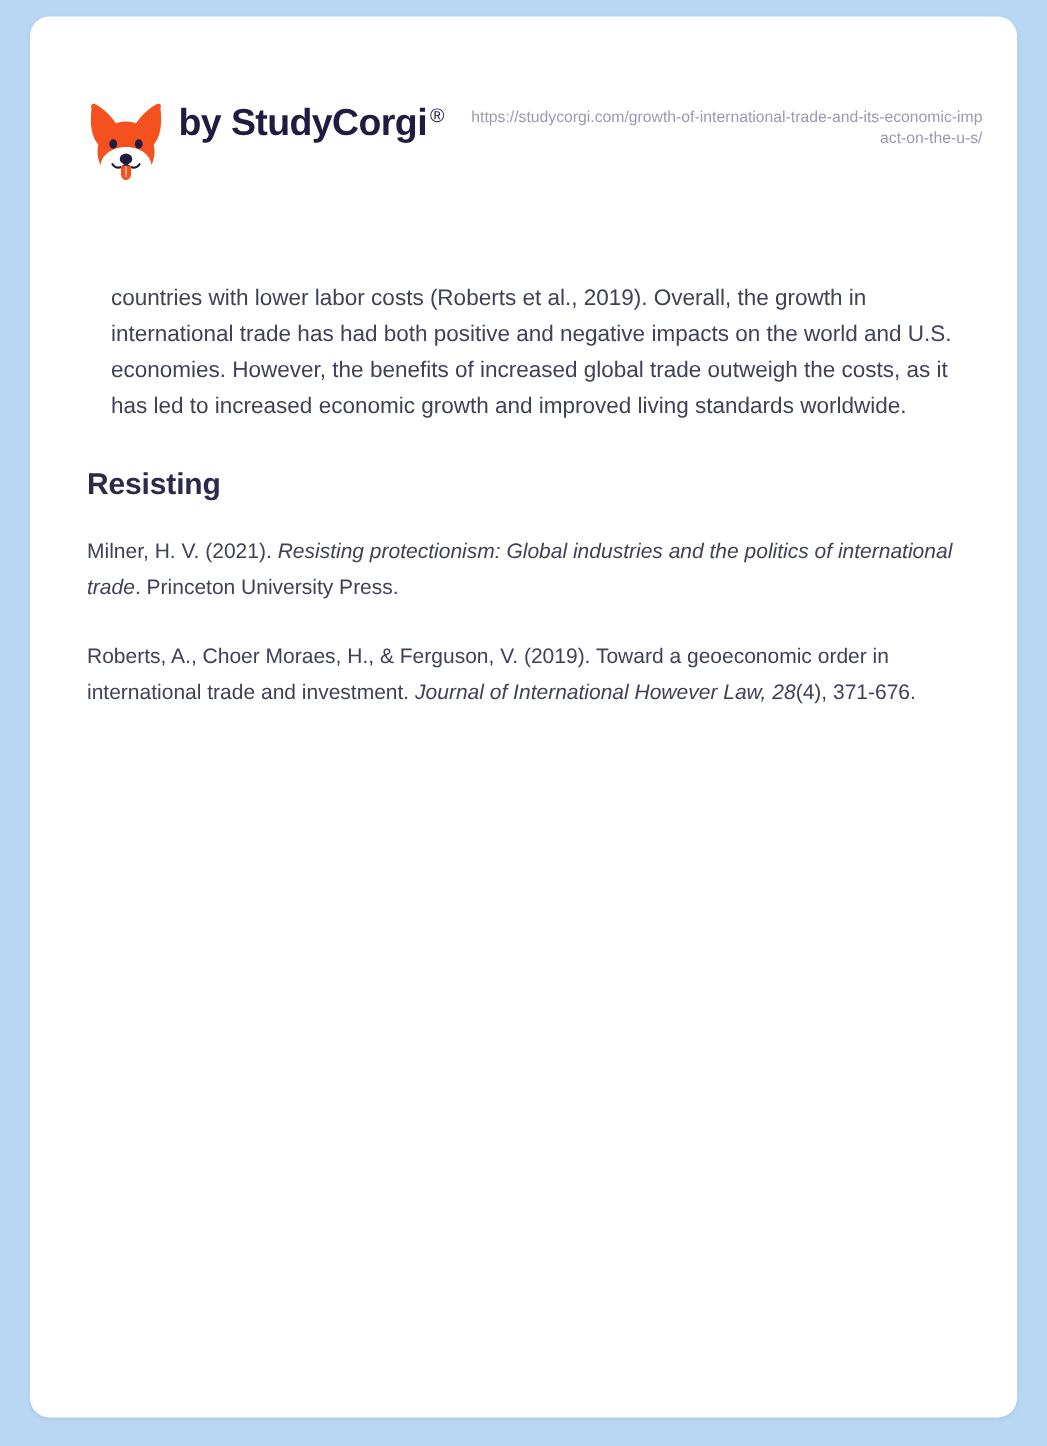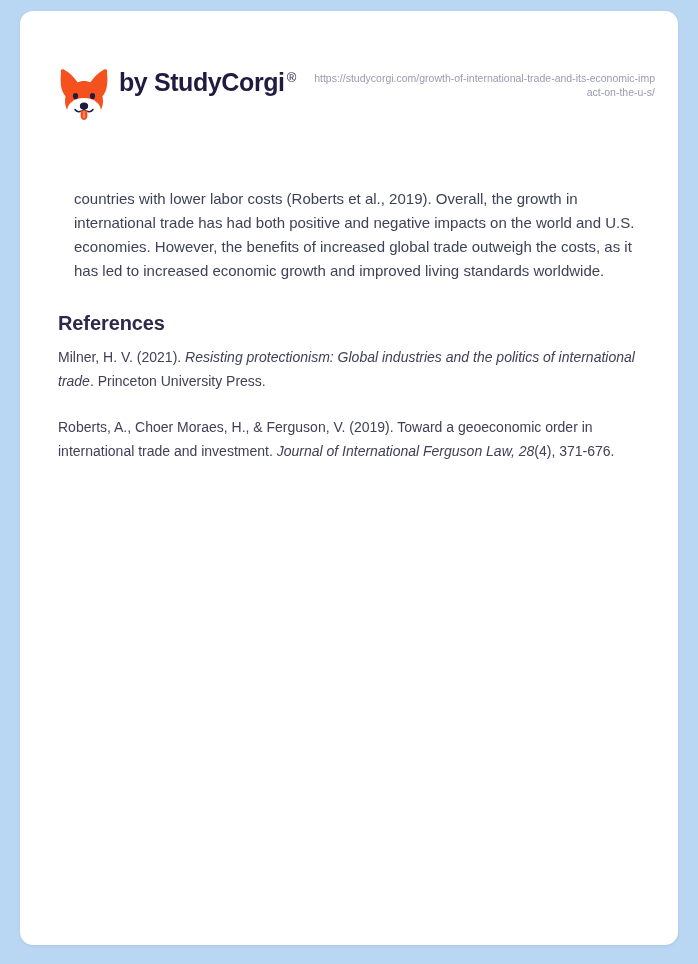--- a/index.html
+++ b/index.html
@@ -107,21 +107,21 @@
     margin: 29px 0 0 0;
     letter-spacing: -0.1px;
   }
   .reference-entry {
     font-size: 14px;
     color: #3f4256;
     line-height: 24px;
     margin: 22px 0 0 0;
   }
   .reference-entry.first {
-    margin-top: 10px;
+    margin-top: 20px;
   }
   .ital {
     font-style: italic;
   }
 </style>
 </head>
 <body>
 
 <div class="page-backdrop"></div>
 
@@ -161,21 +161,21 @@
     <div class="header-meta">
       <div class="header-url">https://studycorgi.com/growth-of-international-trade-and-its-economic-impact-on-the-u-s/</div>
     </div>
 
   </div>
 
   <div class="doc-body">
 
     <p class="body-paragraph">countries with lower labor costs (Roberts et al., 2019). Overall, the growth in international trade has had both positive and negative impacts on the world and U.S. economies. However, the benefits of increased global trade outweigh the costs, as it has led to increased economic growth and improved living standards worldwide.</p>
 
-    <h2 class="section-heading">References</h2>
+    <h2 class="section-heading">Resisting</h2>
 
     <p class="reference-entry first"><span>Milner, H. V. (2021). </span><span class="ital">Resisting protectionism: Global industries and the politics of international trade</span><span>. Princeton University Press.</span></p>
 
-    <p class="reference-entry"><span>Roberts, A., Choer Moraes, H., &amp; Ferguson, V. (2019). Toward a geoeconomic order in international trade and investment. </span><span class="ital">Journal of International Ferguson Law, </span><span class="ital">28</span><span>(4), 371-676.</span></p>
+    <p class="reference-entry"><span>Roberts, A., Choer Moraes, H., &amp; Ferguson, V. (2019). Toward a geoeconomic order in international trade and investment. </span><span class="ital">Journal of International However Law, </span><span class="ital">28</span><span>(4), 371-676.</span></p>
 
   </div>
 
 </div>
 
 </body></html>

